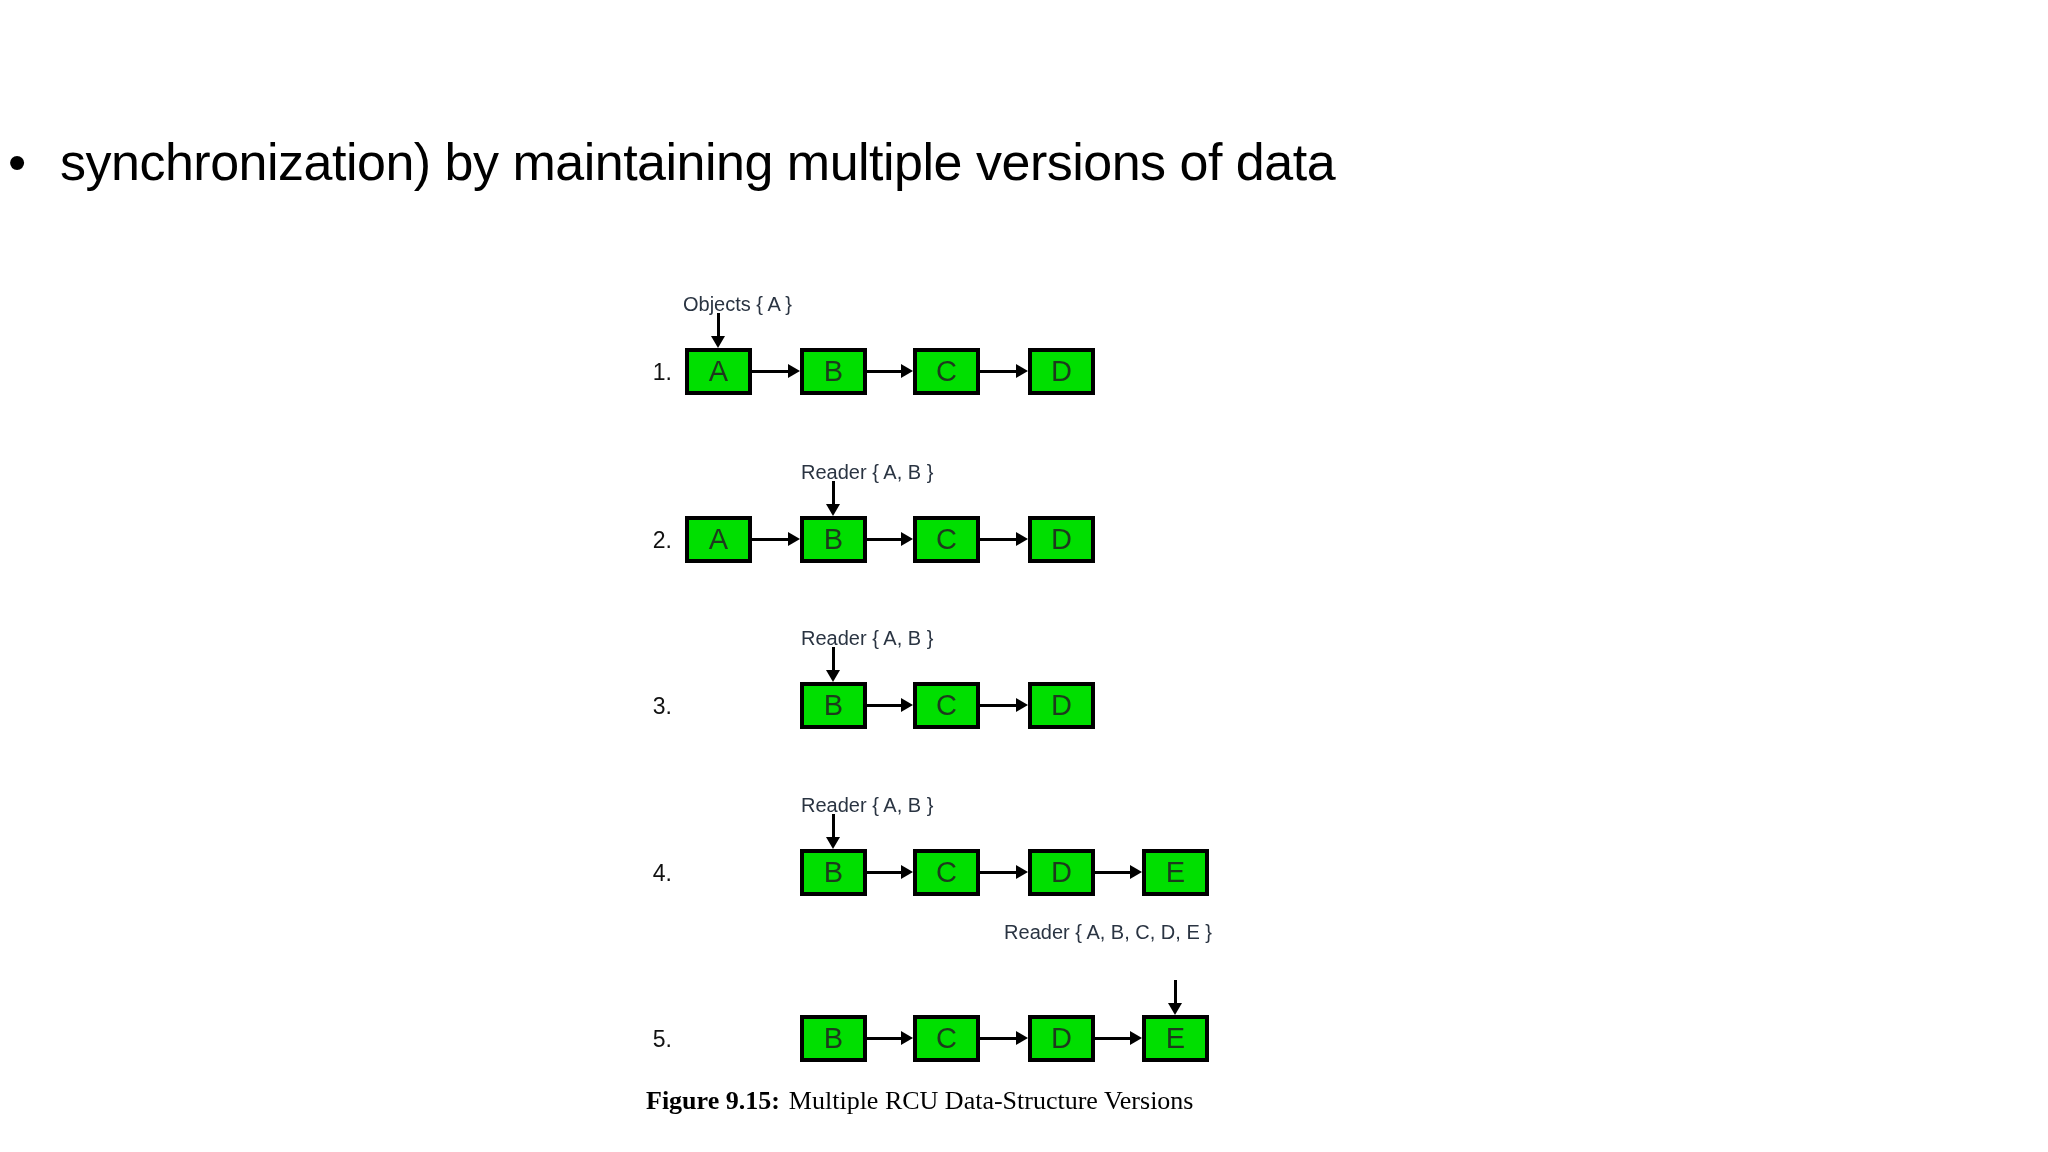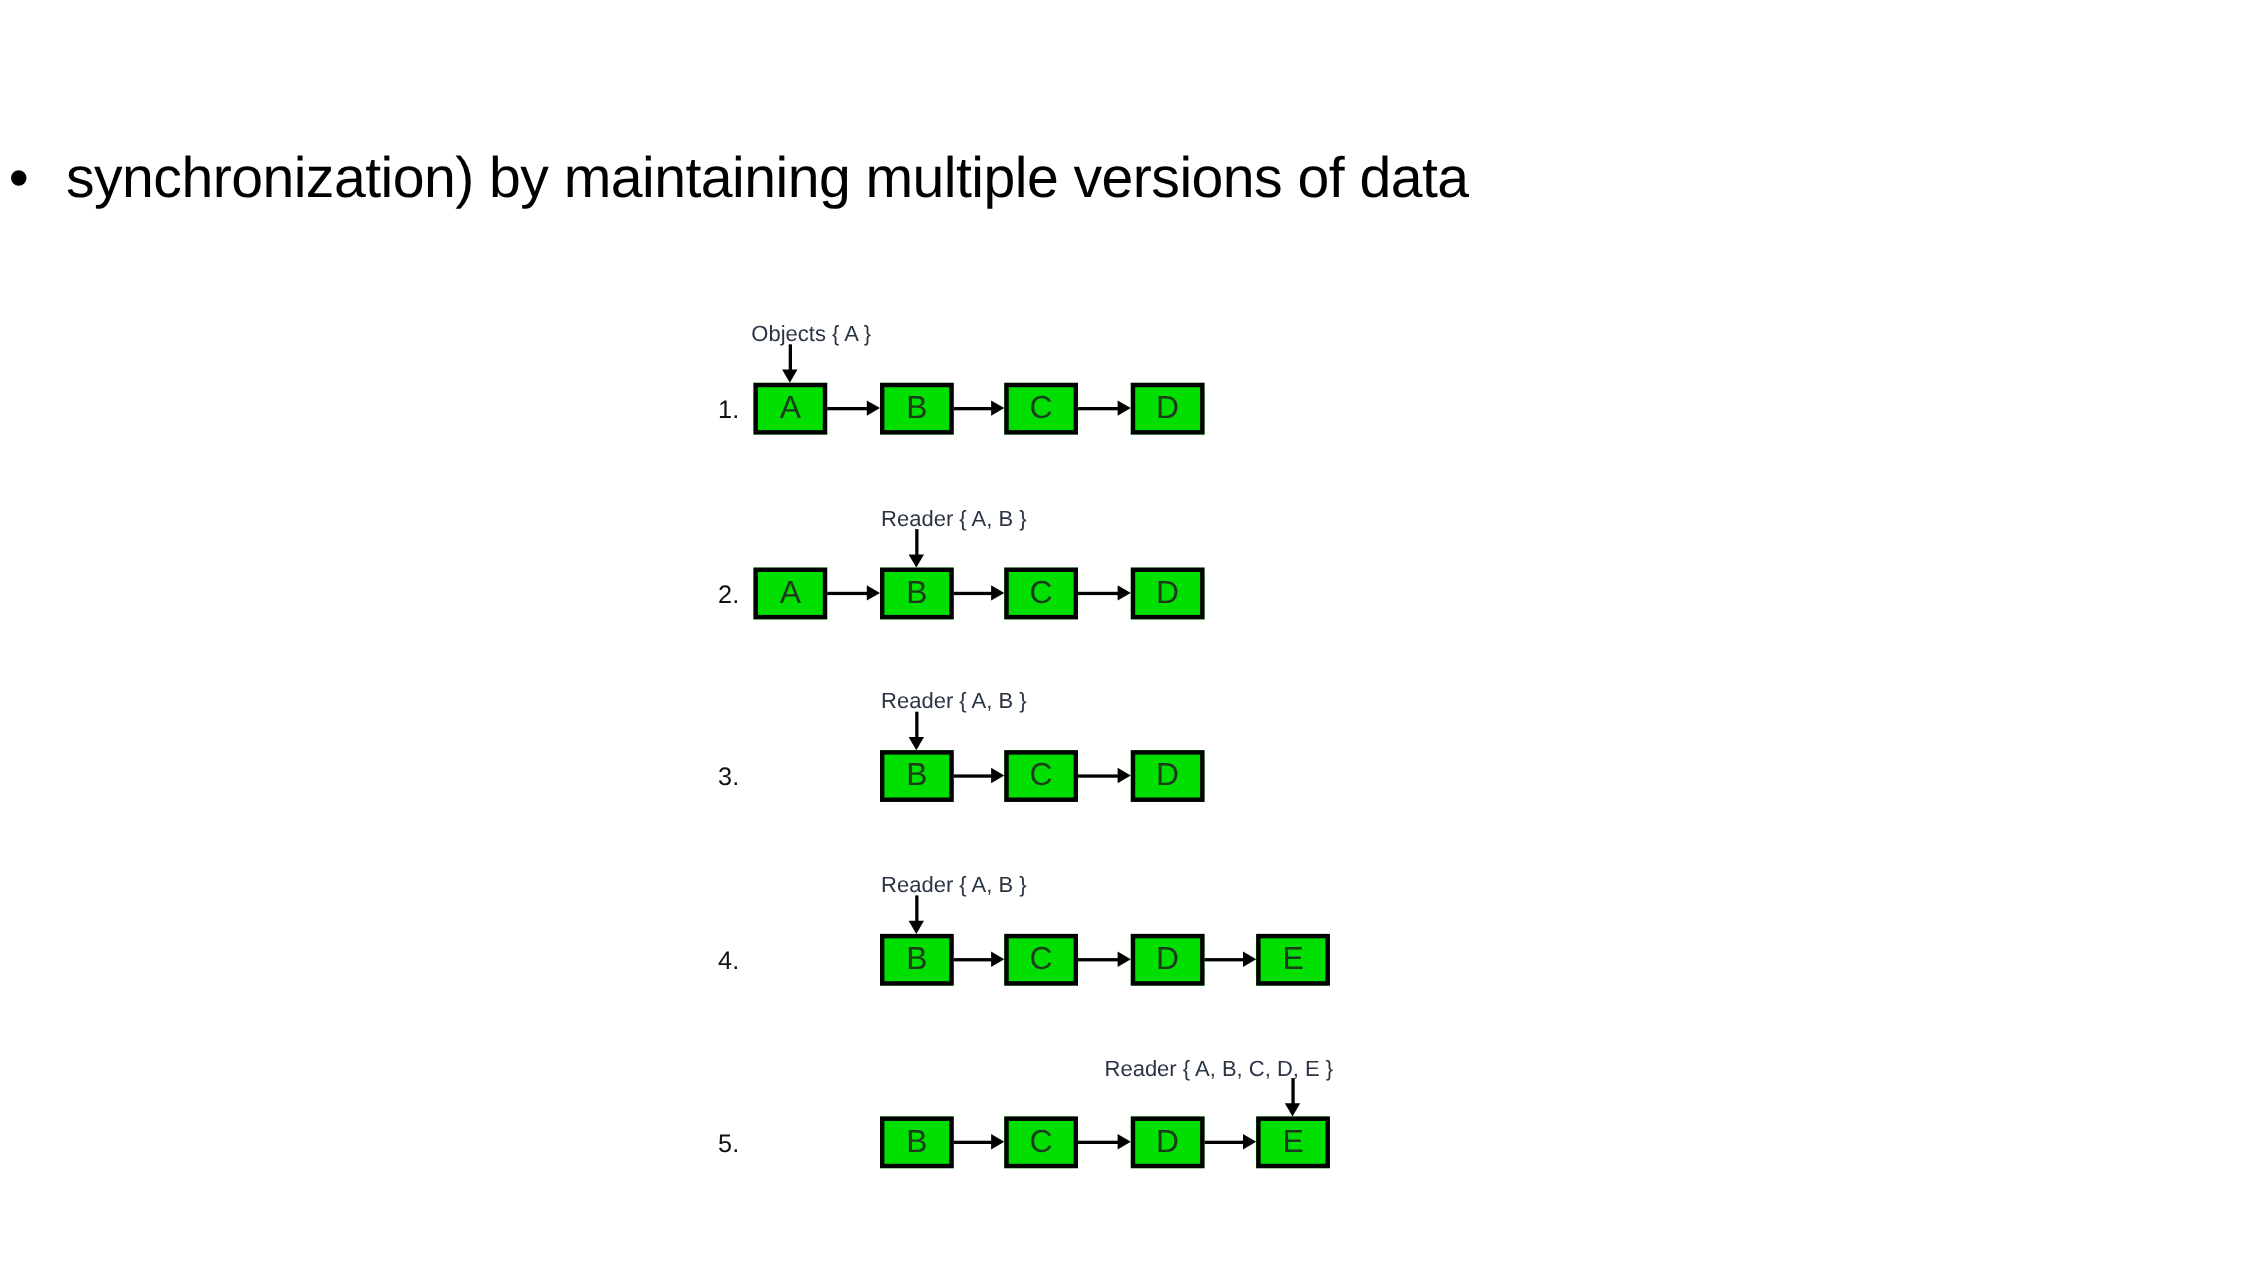--- a/index.html
+++ b/index.html
@@ -184,25 +184,28 @@
     <span class="varrow" style="left:186px;top:534px;height:35px"></span>
     <div class="node" style="left:160px;top:569px">B</div>
     <span class="harrow" style="left:227px;top:585px;width:46px"></span>
     <div class="node" style="left:273px;top:569px">C</div>
     <span class="harrow" style="left:340px;top:585px;width:48px"></span>
     <div class="node" style="left:388px;top:569px">D</div>
     <span class="harrow" style="left:455px;top:585px;width:47px"></span>
     <div class="node" style="left:502px;top:569px">E</div>
 
     <span class="rownum" style="top:747px">5.</span>
-    <span class="reader" style="left:332px;top:681px;width:240px;text-align:right">Reader { A, B, C, D, E }</span>
+    <span class="reader" style="left:332px;top:641px;width:240px;text-align:right">Reader { A, B, C, D, E }</span>
     <span class="varrow" style="left:528px;top:700px;height:35px"></span>
     <div class="node" style="left:160px;top:735px">B</div>
     <span class="harrow" style="left:227px;top:751px;width:46px"></span>
     <div class="node" style="left:273px;top:735px">C</div>
     <span class="harrow" style="left:340px;top:751px;width:48px"></span>
     <div class="node" style="left:388px;top:735px">D</div>
     <span class="harrow" style="left:455px;top:751px;width:47px"></span>
     <div class="node" style="left:502px;top:735px">E</div>
 
+    <div class="caption">
+      <span class="cap-label">Figure 9.15:</span><span class="cap-text">Multiple RCU Data-Structure Versions</span>
+    </div>
 
   </div>
 </div>
 
 </body></html>

